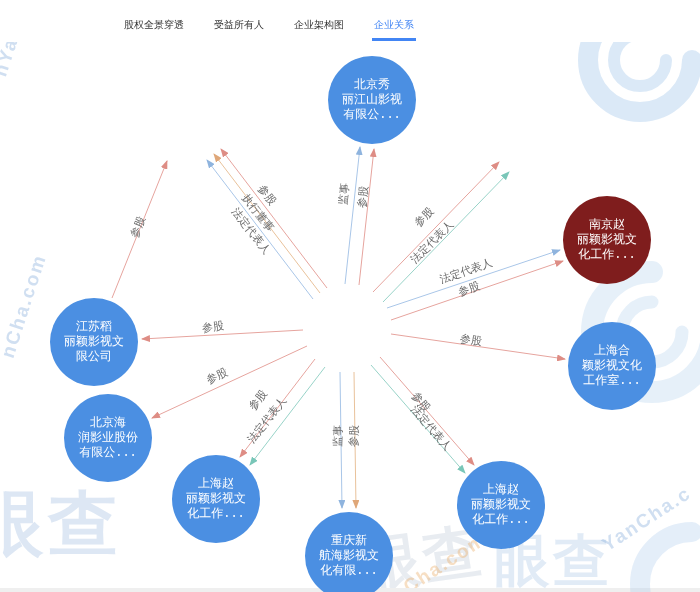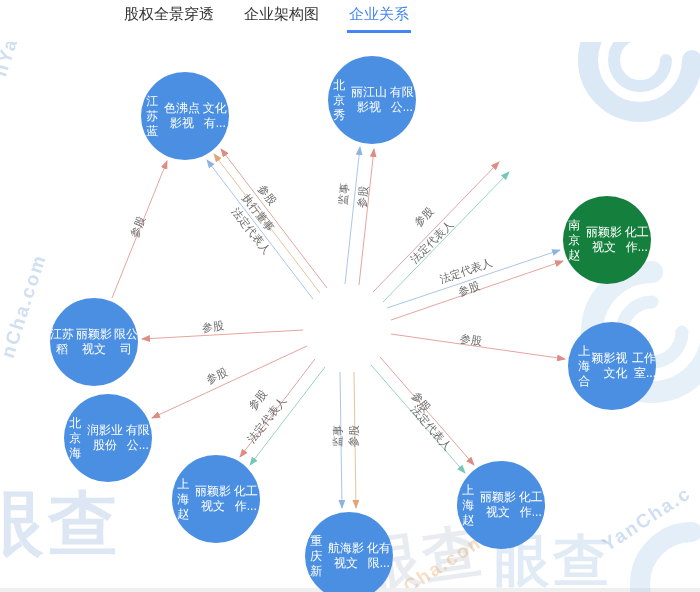--- a/index.html
+++ b/index.html
@@ -7,37 +7,37 @@
     position:relative; width:700px; height:592px; background:#ffffff;
     overflow:hidden; font-family:"Liberation Sans","DejaVu Sans",sans-serif;
   }
   
   .tabbar {
     position:absolute; top:0; left:0; right:0; height:42px;
     display:flex; align-items:flex-start; gap:26px; padding-left:122px;
     background:#fff; z-index:6;
   }
   .tab {
-    font-size:15px; color:#333; cursor:pointer; white-space:nowrap;
-    padding:5px 2px 6px 2px; border-bottom:3px solid transparent;
+    font-size:10px; color:#333; cursor:pointer; white-space:nowrap;
+    padding:18px 2px 6px 2px; border-bottom:3px solid transparent;
   }
   .tab.active { color:#4285f4; border-bottom-color:#4285f4; }
   
   .edges-svg { position:absolute; left:0; top:0; z-index:1; pointer-events:none; }
   .elabel {
     position:absolute; z-index:2; font-size:11px; color:#6b6b6b;
     white-space:nowrap; pointer-events:none;
   }
   .node {
     position:absolute; width:88px; height:88px; border-radius:50%;
     background:#4b8fe2; color:#fff; z-index:3; cursor:pointer;
-    display:flex; flex-direction:row; align-items:center; justify-content:center;
-    text-align:center; font-size:12px; line-height:15px;
-  }
-  .node.teal { background:#15803d; }
+    display:flex; flex-direction:column; align-items:center; justify-content:center;
+    text-align:center; font-size:12px; line-height:15px;font-family:Liberation Mono, monospace;
+  }
+  .node.teal { background:#7f1d1d; }
   .node span { display:block; }
   .center-node {
     position:absolute; left:306px; top:287px; width:76px; height:76px;
     border-radius:50%; border:3px solid #e25c5c; z-index:4; cursor:pointer;
     overflow:hidden;
   }
   .avatar {
     position:absolute; inset:0; border-radius:50%;
     background:
       radial-gradient(circle at 50% 40%, #efd7c2 0 24%, rgba(0,0,0,0) 25%),
@@ -138,25 +138,20 @@
   <div class="elabel" style="left:421px;top:402px;transform:translate(-50%,-50%) rotate(49deg);">参股</div>
   <div class="elabel" style="left:431px;top:428px;transform:translate(-50%,-50%) rotate(49deg);">法定代表人</div>
   <div class="elabel" style="left:338px;top:436px;transform:translate(-50%,-50%) rotate(-88deg);">监事</div>
   <div class="elabel" style="left:354px;top:436px;transform:translate(-50%,-50%) rotate(-88deg);">参股</div>
   <div class="elabel" style="left:258px;top:400px;transform:translate(-50%,-50%) rotate(-52deg);">参股</div>
   <div class="elabel" style="left:267px;top:420px;transform:translate(-50%,-50%) rotate(-52deg);">法定代表人</div>
   <div class="elabel" style="left:217px;top:376px;transform:translate(-50%,-50%) rotate(-25deg);">参股</div>
   <div class="elabel" style="left:213px;top:327px;transform:translate(-50%,-50%) rotate(-8deg);">参股</div>
   <div class="elabel" style="left:138px;top:227px;transform:translate(-50%,-50%) rotate(-68deg);">参股</div>
 
-  <div class="node" style="left:141px;top:72px;">
-    <span>江苏蓝</span>
-    <span>色沸点影视</span>
-    <span>文化有...</span>
-  </div>
   <div class="node" style="left:328px;top:56px;">
     <span>北京秀</span>
     <span>丽江山影视</span>
     <span>有限公...</span>
   </div>
   <div class="node teal" style="left:563px;top:196px;">
     <span>南京赵</span>
     <span>丽颖影视文</span>
     <span>化工作...</span>
   </div>
@@ -187,18 +182,19 @@
   </div>
   <div class="node" style="left:50px;top:298px;">
     <span>江苏稻</span>
     <span>丽颖影视文</span>
     <span>限公司</span>
   </div>
 
 
   <div class="tabbar">
     <span class="tab">股权全景穿透</span>
+    <span class="tab">受益所有人</span>
     <span class="tab">企业架构图</span>
     <span class="tab active">企业关系</span>
   </div>
 
   <div class="bottom-edge"></div>
 </div>
 
 </body></html>

